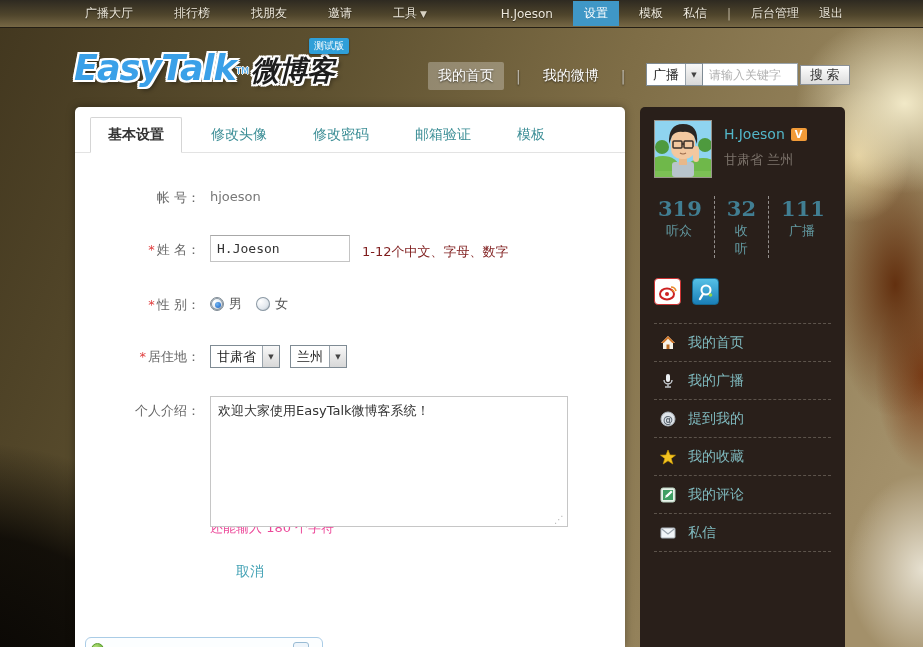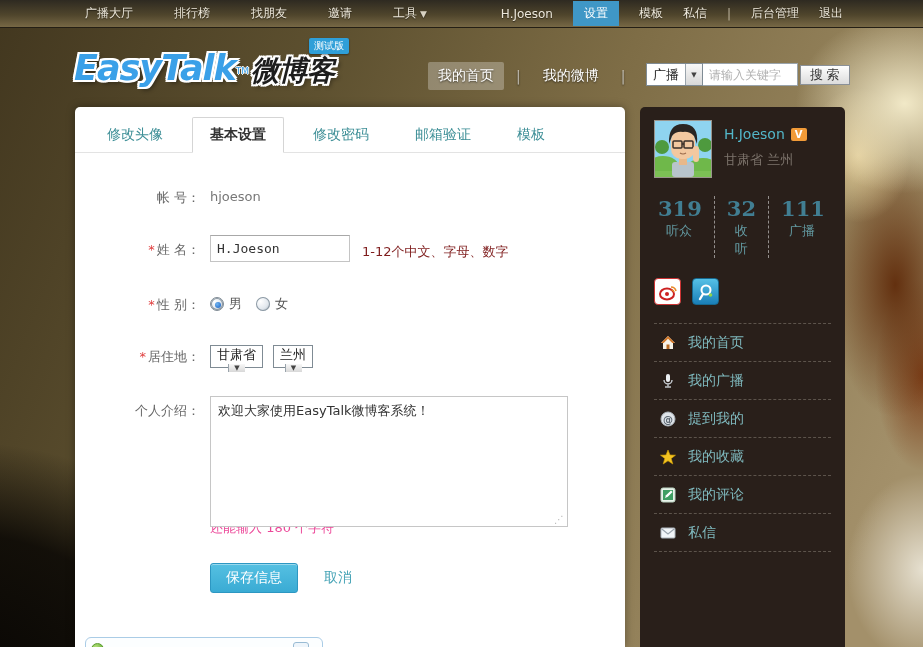--- a/index.html
+++ b/index.html
@@ -84,21 +84,21 @@
   .hint { font-size:13px; color:#7f1d1d; margin-left:12px; padding-top:6px; white-space:nowrap; }
 
   .radio-wrap { display:flex; align-items:center; gap:5px; margin-top:5px; cursor:pointer; }
   .radio { position:relative; width:14px; height:14px; border-radius:50%;
     background:radial-gradient(circle at 32% 32%, #ffffff, #e2e8ee 55%, #9fabb5);
     box-shadow:inset 0 0 0 1px #8c99a4; }
   .radio.sel::after { content:""; position:absolute; left:4px; top:4px; width:6px; height:6px;
     border-radius:50%; background:radial-gradient(circle at 35% 35%, #6fb4f0, #1a5fc0); }
   .radio-label { font-size:13px; color:#555; margin-right:14px; }
 
-  .loc-sel { margin-top:3px; margin-right:10px;flex-direction:column; }
+  .loc-sel { margin-top:3px; margin-right:10px; }
 
   .intro-wrap { position:relative; }
   .intro-textarea { width:358px; height:131px; border:1px solid #c6c6c6; font-size:13px;
     color:#333; padding:5px 7px; resize:none; outline:none;
     font-family:"DejaVu Sans","Liberation Sans",sans-serif; }
   .resize-dots { position:absolute; right:4px; bottom:6px; font-size:10px; color:#bbb;
     pointer-events:none; }
   .char-count { font-size:13px; color:#ec4899; margin:-20px 0 0 135px; }
   .btn-row { display:flex; align-items:center; margin:26px 0 0 135px; }
   .save-btn { background:linear-gradient(#55c0e2,#3aabd4); border:1px solid #2d97c2;
@@ -188,22 +188,22 @@
     <span class="sel">
       <span class="sel-text">广播</span>
       <span class="sel-btn">▼</span>
     </span>
     <input class="search-input" type="text" placeholder="请输入关键字" style="">
     <button class="search-btn">搜 索</button>
   </div>
 
   <div class="card">
     <div class="tabs">
+      <span class="tab active">基本设置</span>
       <span class="tab">修改头像</span>
-      <span class="tab active">基本设置</span>
       <span class="tab">修改密码</span>
       <span class="tab">邮箱验证</span>
       <span class="tab">模板</span>
     </div>
 
     <div class="form">
 
       <div class="frow">
         <div class="flabel">帐 号：</div>
         <div class="fcontent">
@@ -253,21 +253,20 @@
           <span class="intro-wrap">
             <textarea class="intro-textarea" style="">欢迎大家使用EasyTalk微博客系统！</textarea>
             <span class="resize-dots">⋰</span>
           </span>
         </div>
       </div>
 
       <div class="char-count">还能输入 180 个字符</div>
 
       <div class="btn-row">
-        <button class="save-btn">保存信息</button>
         <a class="cancel-link">取消</a>
       </div>
     </div>
   </div>
 
   <div class="sidebar">
     <div class="profile">
       <div class="avatar">
         <svg viewBox="0 0 56 56" width="56" height="56">
           <rect width="56" height="56" fill="#8fd4f0"></rect>

